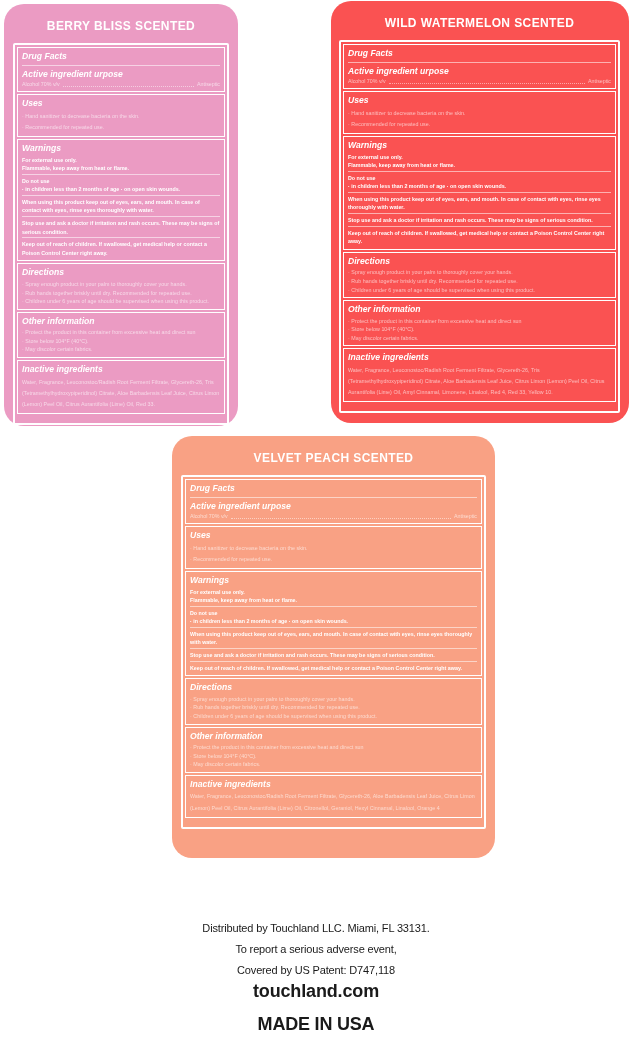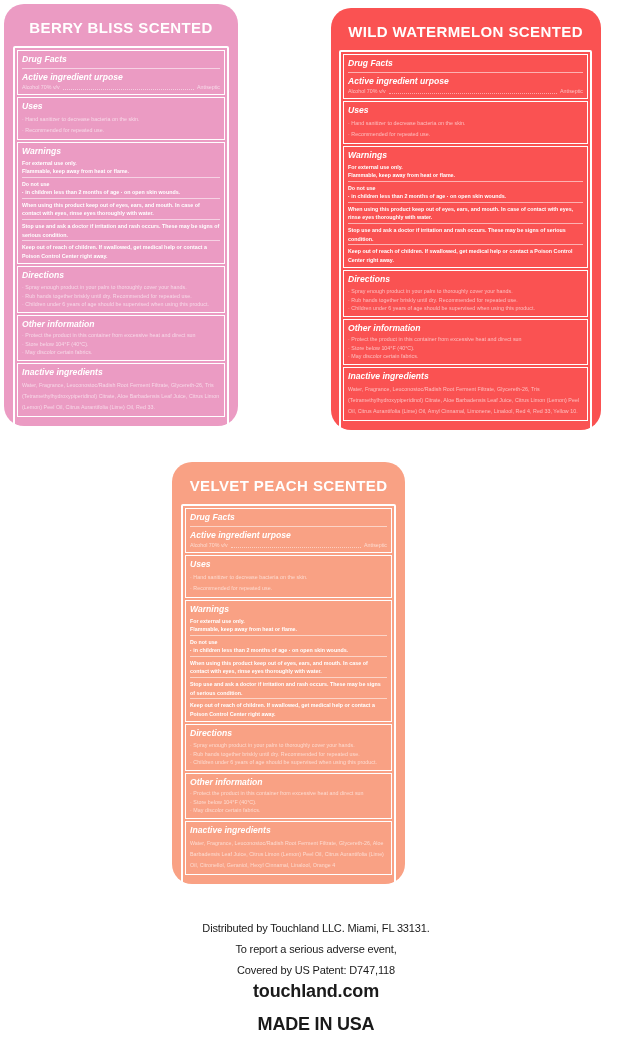--- a/index.html
+++ b/index.html
@@ -16,21 +16,21 @@
   .panel{
     position:absolute;
     border-radius:20px;
     box-sizing:border-box;
     padding:8px 9px 11px 9px;
   }
   .panel-title{
     text-align:center;
     color:#ffffff;
     font-weight:bold;
-    font-size:15px;
+    font-size:12px;
     letter-spacing:.4px;
     padding:8px 0 11px 0;
     line-height:1;
     white-space:nowrap;
   }
 
   
   .facts{
     border:2px solid #ffffff;
     border-radius:2px;
@@ -170,21 +170,21 @@
     </div>
 
     <div class="block">
       <div class="blk-title">Inactive ingredients</div>
       <div class="t loose">Water, Fragrance, Leuconostoc/Radish Root Ferment Filtrate, Glycereth-26, Tris (Tetramethylhydroxypiperidinol) Citrate, Aloe Barbadensis Leaf Juice, Citrus Limon (Lemon) Peel Oil, Citrus Aurantifolia (Lime) Oil, Red 33.</div>
     </div>
 
   </div>
 </div>
 
-<div class="panel p-melon" style="left:331px;top:8px;width:270px;height:422px;padding-left:8px;">
+<div class="panel p-melon" style="left:331px;top:1px;width:298px;height:422px;padding-left:8px;">
   <div class="panel-title">WILD WATERMELON SCENTED</div>
 
   <div class="facts">
 
     <div class="block">
       <div class="blk-title">Drug Facts</div>
       <div class="rule"></div>
       <div class="blk-title">Active ingredient urpose</div>
       <div class="ai-row">
         <span>Alcohol 70% v/v</span>
@@ -229,21 +229,21 @@
     </div>
 
     <div class="block">
       <div class="blk-title">Inactive ingredients</div>
       <div class="t loose">Water, Fragrance, Leuconostoc/Radish Root Ferment Filtrate, Glycereth-26, Tris (Tetramethylhydroxypiperidinol) Citrate, Aloe Barbadensis Leaf Juice, Citrus Limon (Lemon) Peel Oil, Citrus Aurantifolia (Lime) Oil, Amyl Cinnamal, Limonene, Linalool, Red 4, Red 33, Yellow 10.</div>
     </div>
 
   </div>
 </div>
 
-<div class="panel p-peach" style="left:172px;top:462px;width:233px;height:422px;">
+<div class="panel p-peach" style="left:172px;top:436px;width:323px;height:422px;">
   <div class="panel-title">VELVET PEACH SCENTED</div>
 
   <div class="facts">
 
     <div class="block">
       <div class="blk-title">Drug Facts</div>
       <div class="rule"></div>
       <div class="blk-title">Active ingredient urpose</div>
       <div class="ai-row">
         <span>Alcohol 70% v/v</span>

